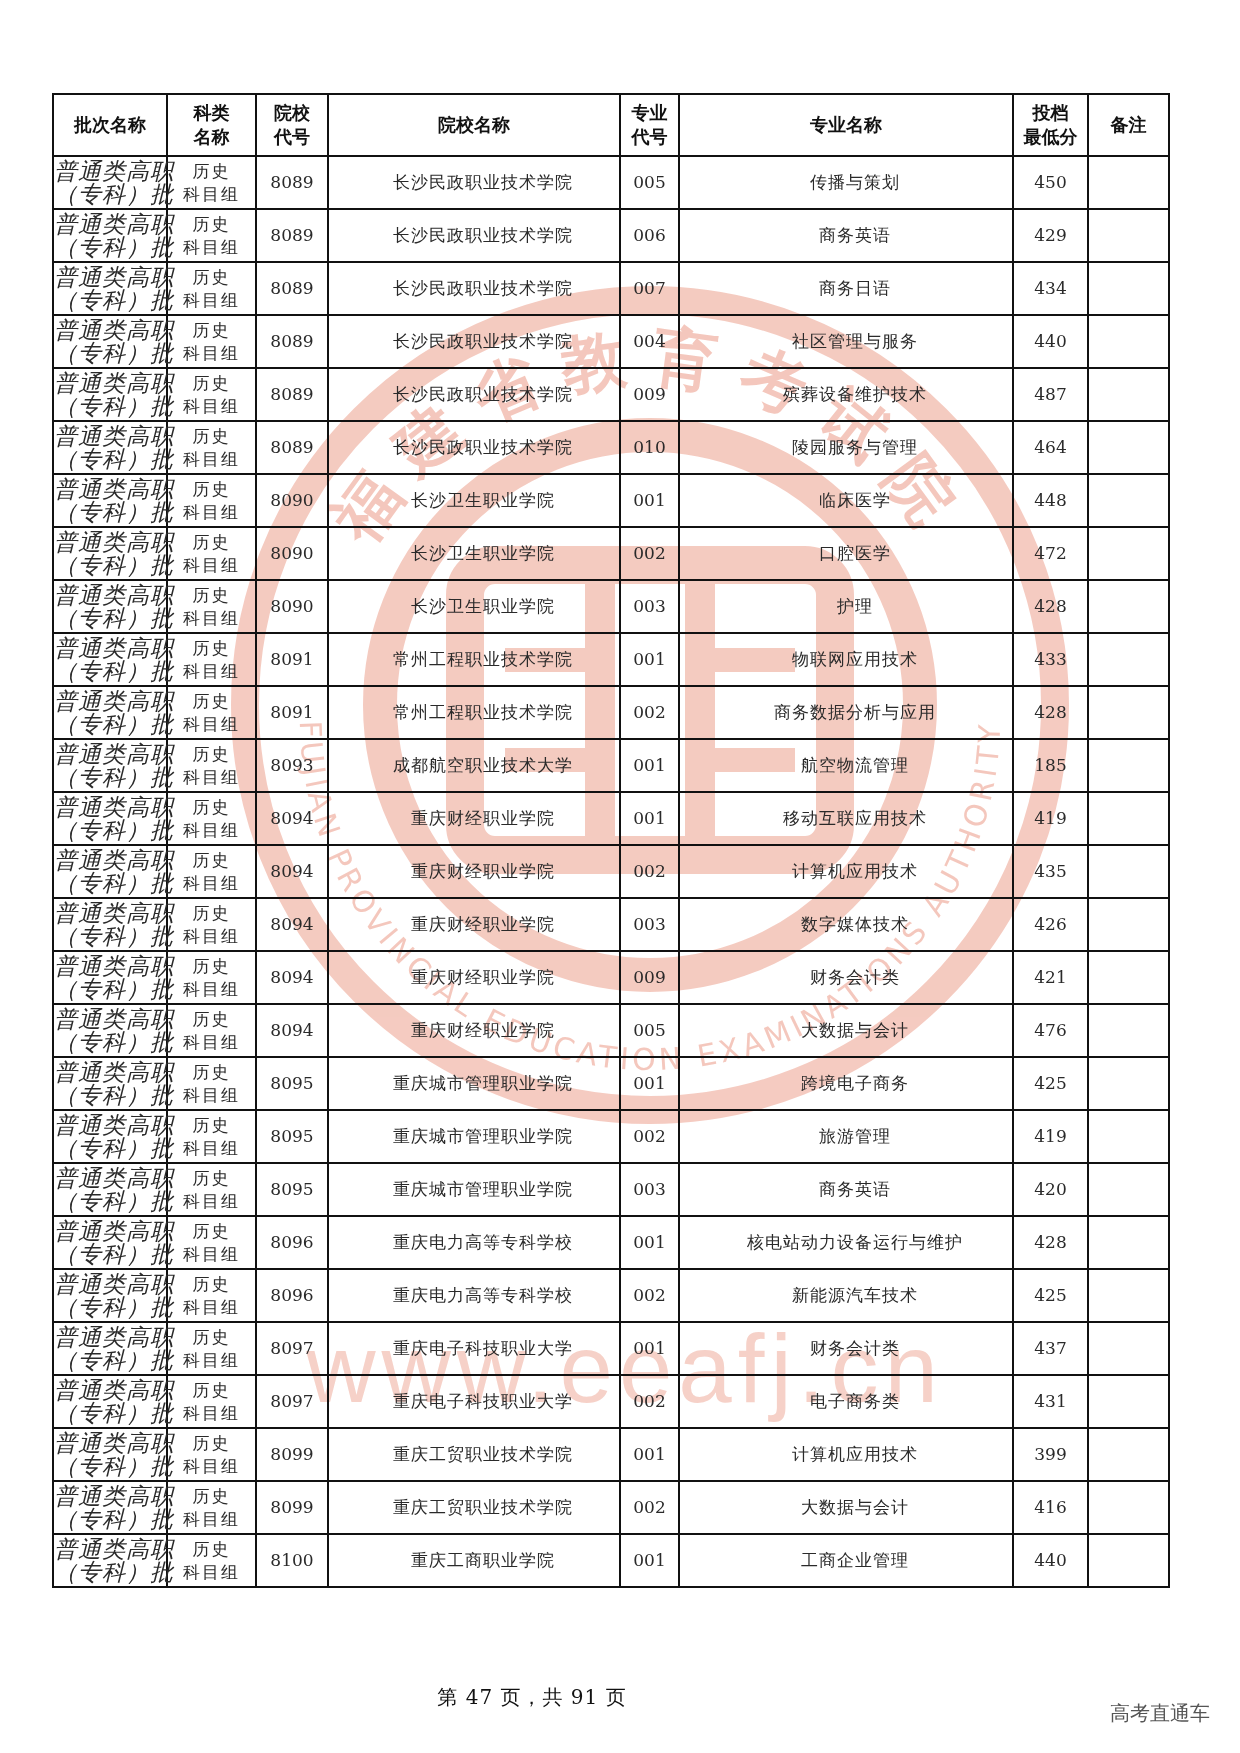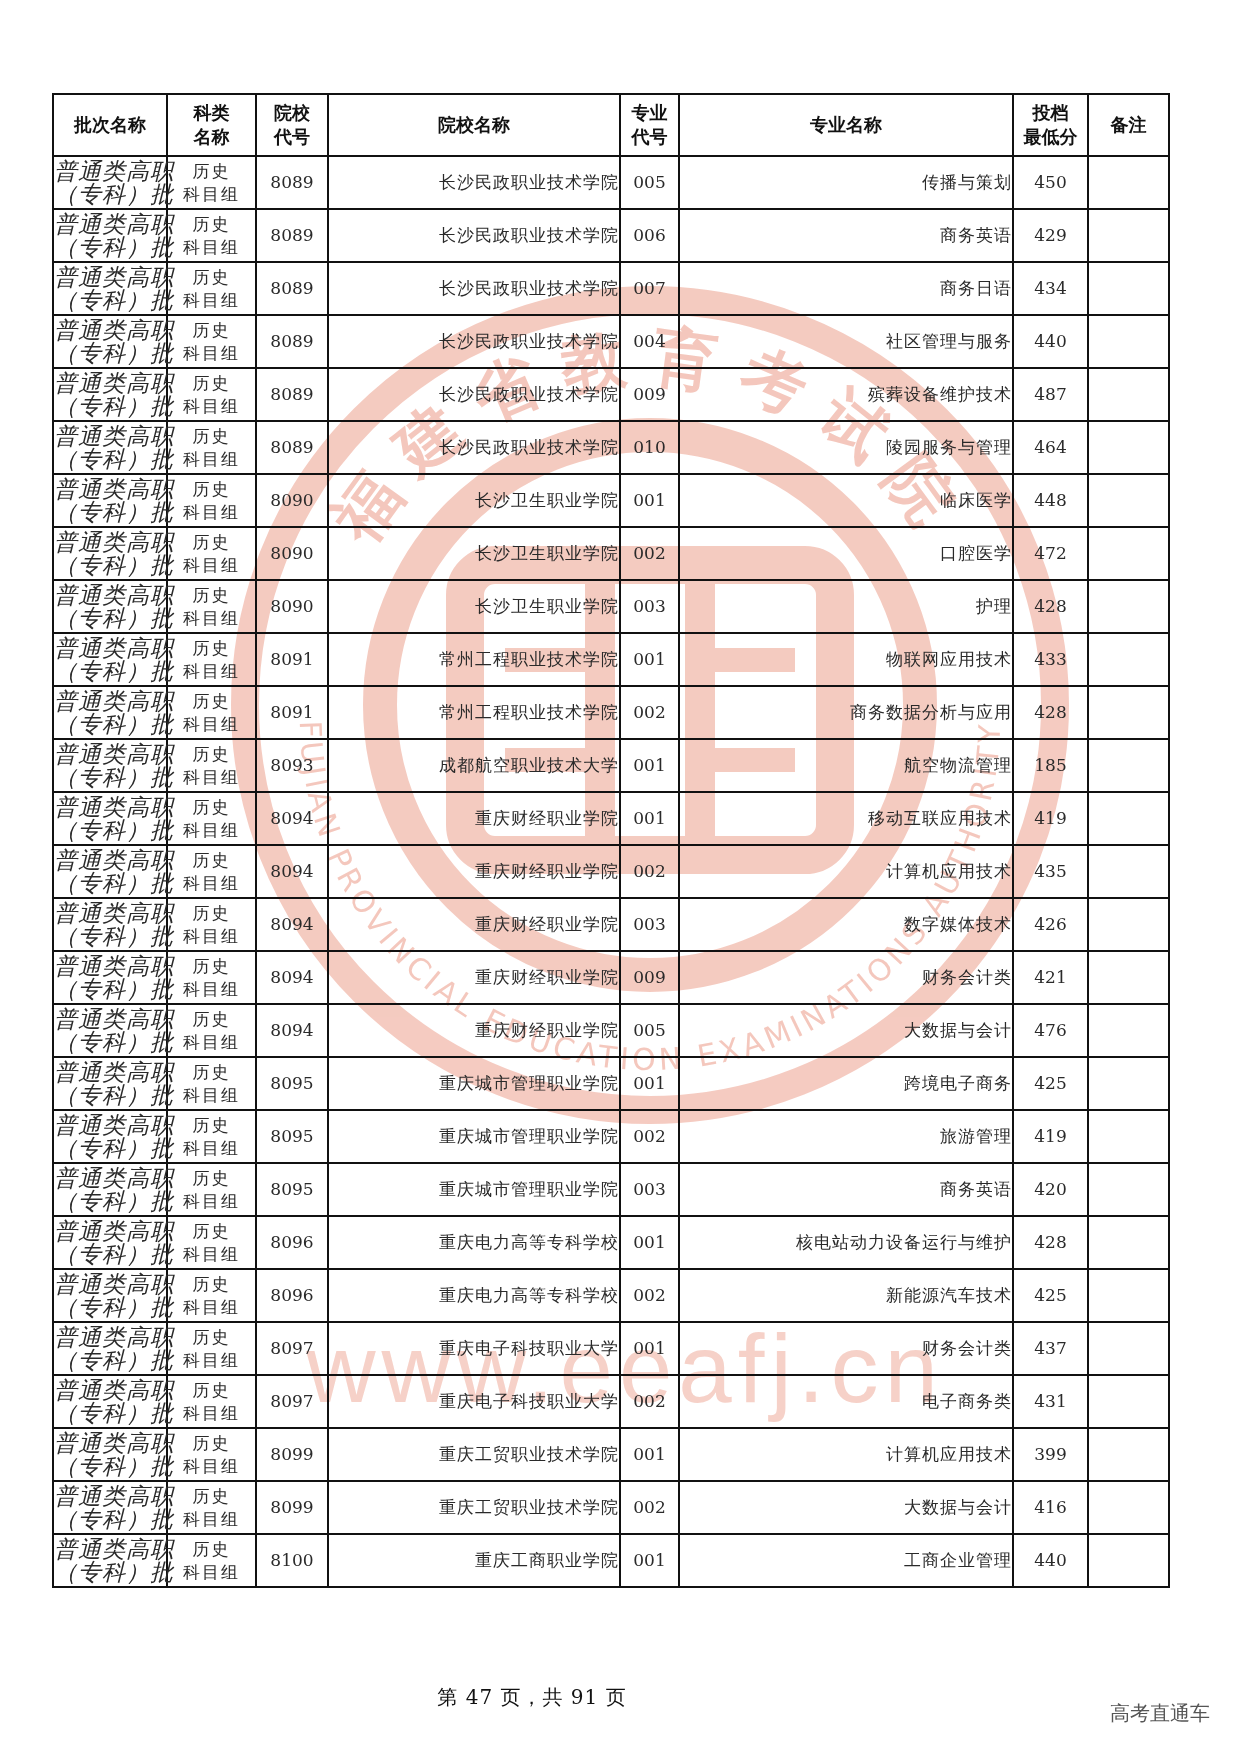--- a/index.html
+++ b/index.html
@@ -5,21 +5,21 @@
   html, body { margin: 0; padding: 0; background: #ffffff; }
   body { width: 1240px; height: 1753px; position: relative; overflow: hidden;
          font-family: "DejaVu Serif", "Liberation Serif", serif; color: #222; }
 
   .watermark-layer { position: absolute; left: 0; top: 0; width: 1240px; height: 1753px; pointer-events: none; z-index: 0; }
 
   .doc-table { position: absolute; left: 52px; top: 93px; width: 1116px; border-collapse: collapse; table-layout: fixed; z-index: 1; }
   .doc-table th, .doc-table td { border: 2px solid #111; padding: 0; text-align: center; vertical-align: middle; background: transparent; }
   .doc-table thead th { height: 60px; font-family: "DejaVu Sans", "Liberation Sans", sans-serif; font-weight: bold; font-size: 18px; line-height: 24px; color: #111; }
   .doc-table tbody td { height: 51px; font-size: 17px; line-height: 23px; color: #2a2a2a; }
-  .doc-table tbody td.left { text-align: right; padding-left: 18px; letter-spacing: 1px; }
+  .doc-table tbody td.left { text-align: center; padding-left: 18px; letter-spacing: 1px; }
   .doc-table tbody td.batch { font-size: 23px; letter-spacing: 1px; line-height: 23px; font-style: italic; }
   .doc-table tbody td.subject { letter-spacing: 2px; }
   .stack { display: block; white-space: nowrap; }
 
   .footer-page { position: absolute; left: 0; width: 1048px; top: 1684px; text-align: center; font-size: 20px; color: #111; z-index: 1; letter-spacing: 1px; padding-left: 8px; }
   .footer-brand { position: absolute; right: 30px; top: 1700px; font-family: "DejaVu Sans", "Liberation Sans", sans-serif; font-size: 20px; color: #555; z-index: 1; }
 </style>
 </head>
 <body>
 

